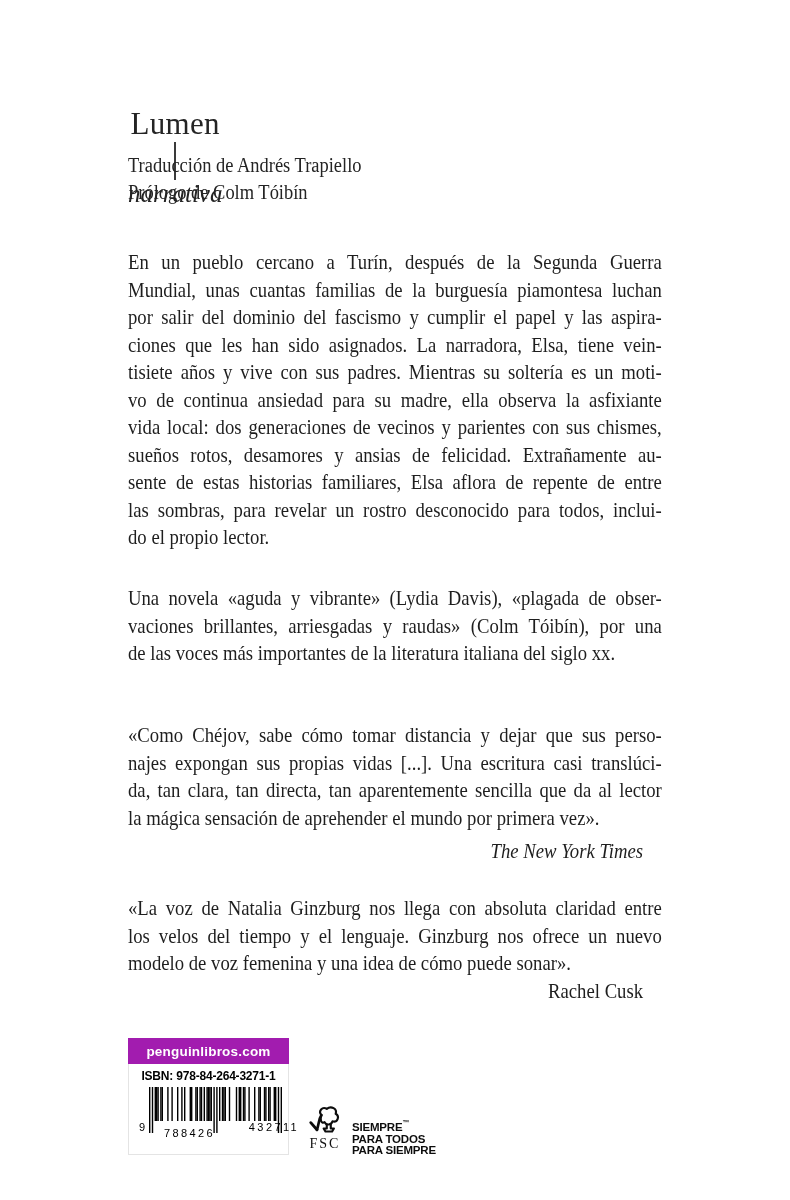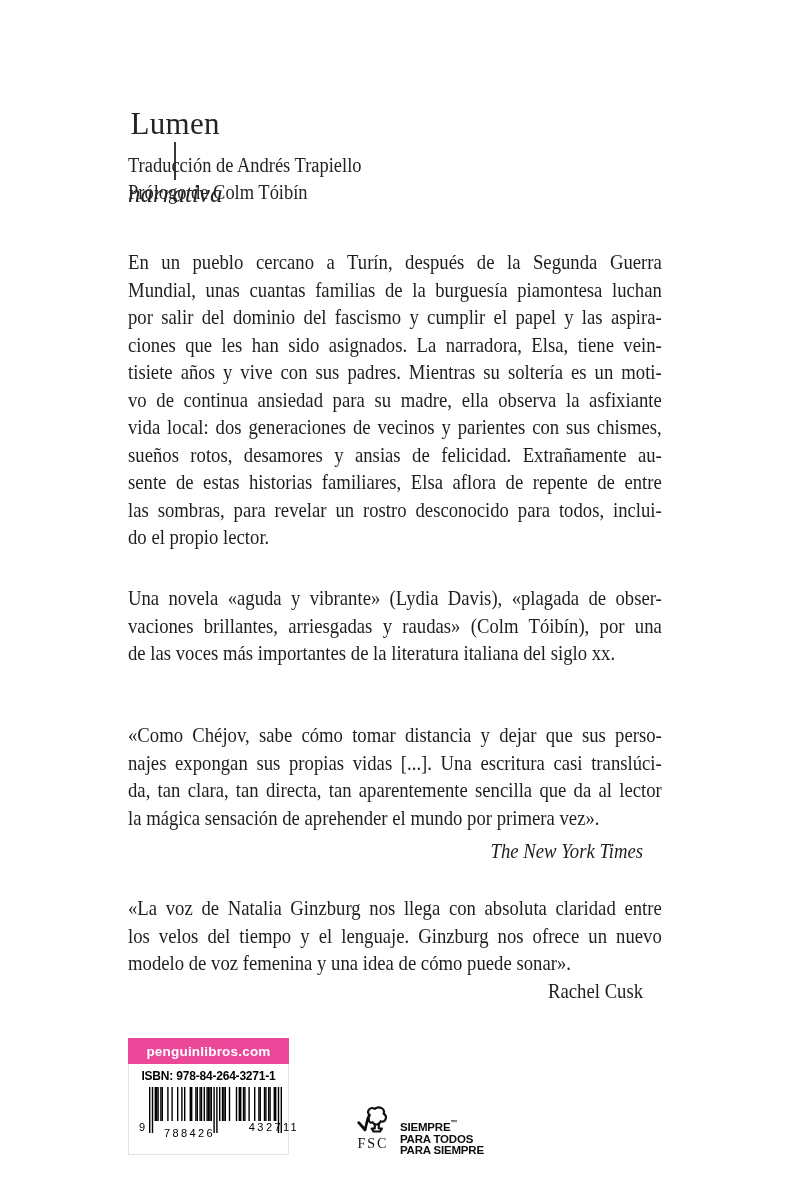--- a/index.html
+++ b/index.html
@@ -24,36 +24,36 @@
   .attr{text-align:right;padding-right:22px;}
   .attr.it{font-style:italic;}
   .syn{top:248px;}
   .blurb{top:584px;}
   .q1{top:721px;}
   .q1 .attr{margin-top:6px;}
   .q2{top:894px;}
 
   
   .pl-box{position:absolute;left:128px;top:1038px;width:161px;}
-  .pl-bar{height:26px;background:#ec4899;color:#fff;display:flex;align-items:center;justify-content:center;
+  .pl-bar{height:26px;background:#a21caf;color:#fff;display:flex;align-items:center;justify-content:center;
           font-family:"Liberation Sans",sans-serif;font-weight:bold;font-size:13.5px;letter-spacing:.2px;}
   .pl-body{background:#fff;border:1px solid #e4e4e4;border-top:none;box-sizing:border-box;height:91px;padding-top:5px;}
   .isbn{text-align:center;font-family:"Liberation Sans",sans-serif;font-weight:bold;font-size:12px;
         letter-spacing:-0.2px;color:#000;}
   .bc-wrap{position:relative;margin:3px 0 0 10px;width:148px;height:50px;}
   .bc-svg{position:absolute;left:10px;top:1px;width:133px;height:46px;}
   .bc-svg rect{fill:#000;}
   .bc-num{position:absolute;top:35px;font-family:"Liberation Sans",sans-serif;font-size:11px;color:#000;}
   .bc-9{left:0;}
   .bc-g1{left:18px;width:58px;text-align:right;letter-spacing:2.4px;margin-top:6px;}
   .bc-g2{left:81px;width:58px;text-align:center;letter-spacing:2.4px;margin-left:25px;}
 
   
   .fsc{position:absolute;left:306px;top:1104px;display:flex;align-items:flex-start;}
-  .fsc-left{display:flex;flex-direction:column;align-items:center;width:38px;margin-left:48px;}
+  .fsc-left{display:flex;flex-direction:column;align-items:center;width:38px;}
   .fsc-acronym{font-family:"Liberation Serif",serif;font-size:14px;letter-spacing:2px;color:#111;margin-top:0px;}
   .fsc-tag{margin:13px 0 0 8px;font-family:"Liberation Sans",sans-serif;font-weight:bold;
            font-size:11.5px;line-height:11.6px;letter-spacing:-0.2px;color:#0d0d0d;white-space:nowrap;}
   .fsc-tm{font-size:7px;vertical-align:6px;letter-spacing:0;}
 </style>
 </head>
 <body>
 
 <div class="page">
 

